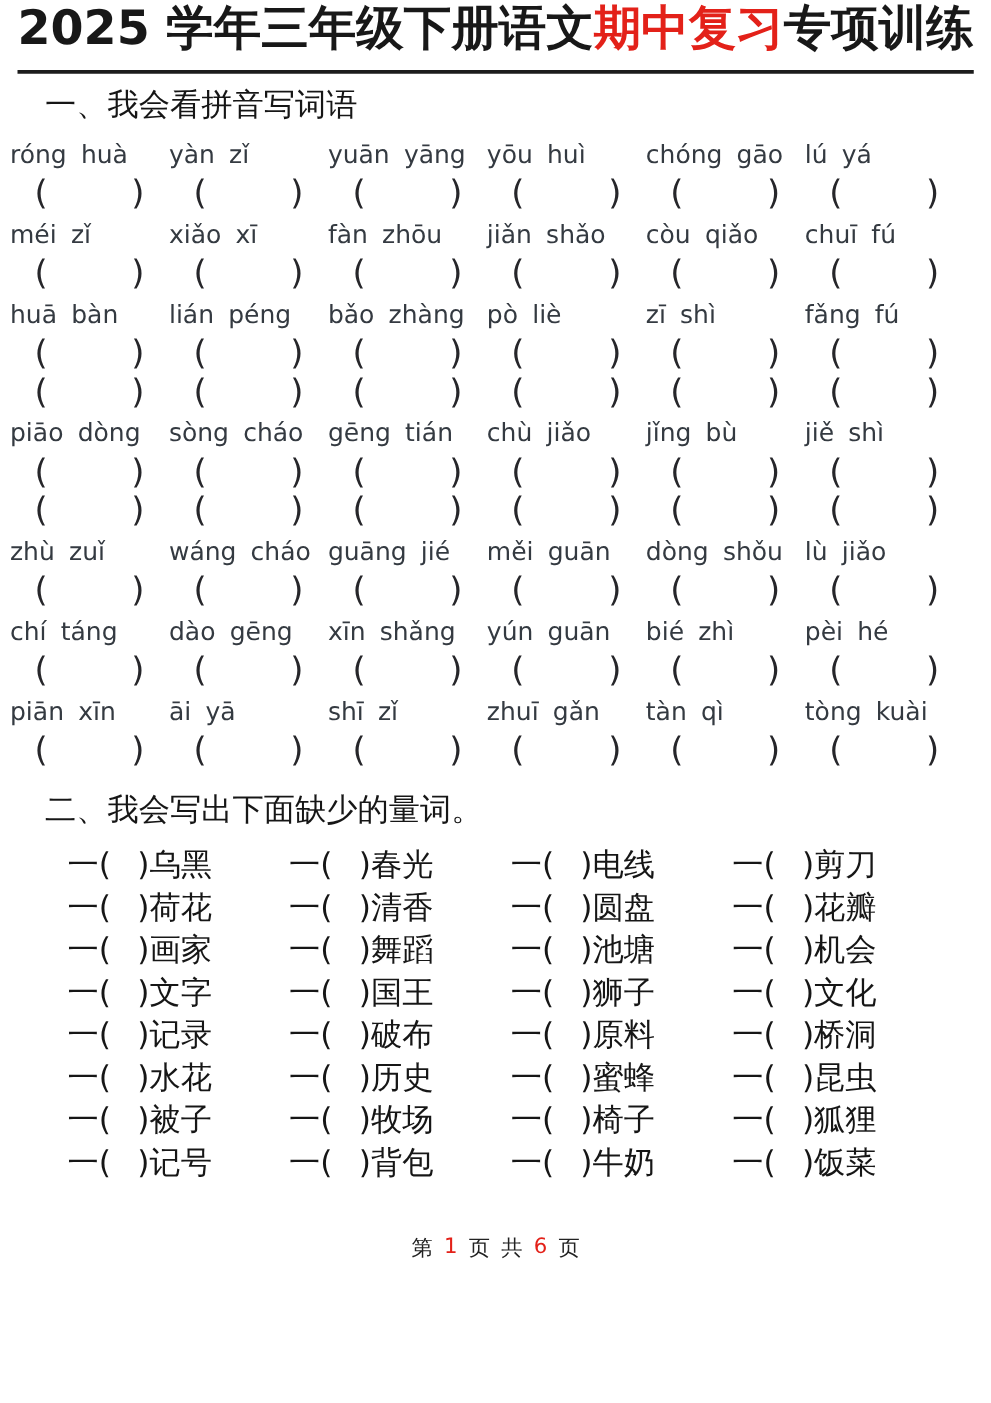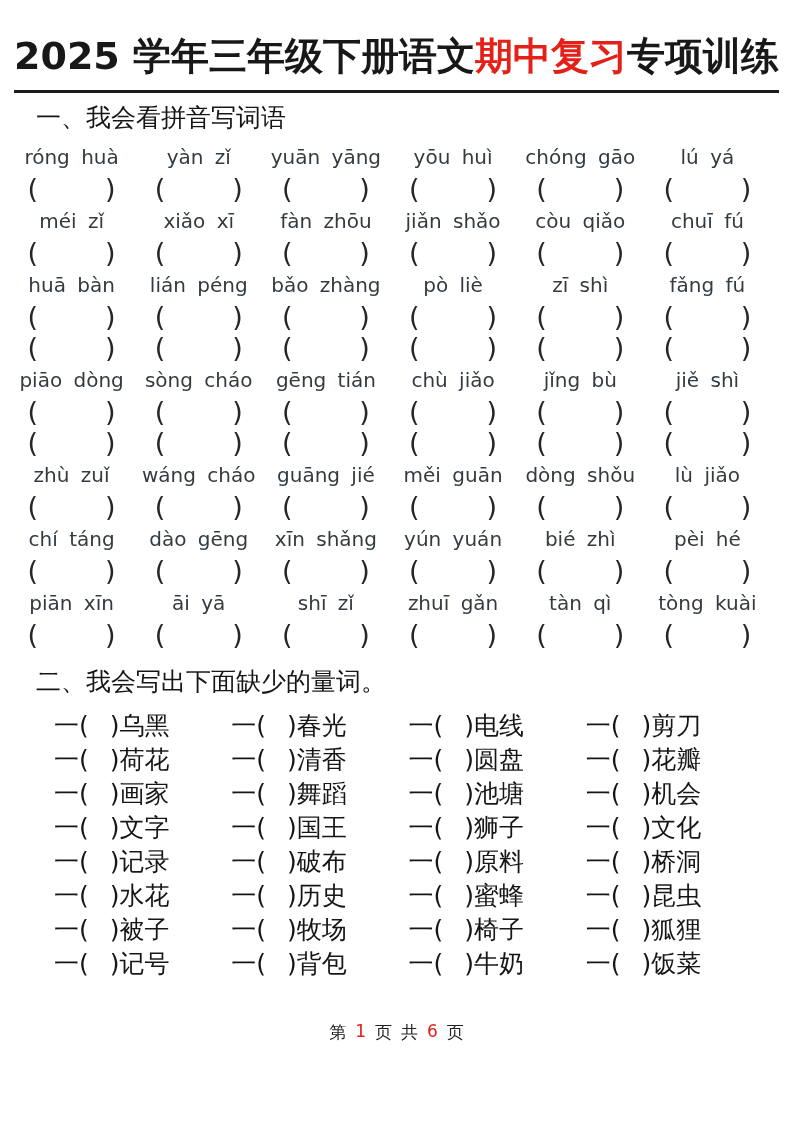--- a/index.html
+++ b/index.html
@@ -6,21 +6,20 @@
   html, body { width: 793px; height: 1122px; }
   body {
     background: #ffffff;
     font-family: "DejaVu Sans", "Liberation Sans", sans-serif;
     color: #1a1a1a;
     overflow: hidden;
     position: relative;
   }
   .title {
     text-align: center;
-    padding-top: 34px;
     font-size: 38px;
     font-weight: bold;
     color: #181818;
     white-space: nowrap;
     line-height: 1.2;
   }
   .red { color: #e32119; }
   .rule {
     border-top: 3px solid #1c1c1c;
     margin: 10px 14px 0 14px;
@@ -35,21 +34,20 @@
 
   
   .pinyin-grid { margin: 6px 22px 0 8px; }
   .pinyin-row {
     display: grid;
     grid-template-columns: repeat(6, 1fr);
     height: 33px;
     align-items: center;
   }
   .pinyin-cell {
-    text-align: center;
     font-size: 20px;
     color: #343a41;
     word-spacing: 5px;
     white-space: nowrap;
   }
   .paren-row {
     display: grid;
     grid-template-columns: repeat(6, 1fr);
     height: 31px;
     align-items: center;
@@ -406,21 +404,21 @@
           <span class="paren-pair">
             <span class="paren">(</span>
             <span class="paren">)</span>
           </span>
         </div>
       </div>
       <div class="pinyin-row">
         <div class="pinyin-cell">chí táng</div>
         <div class="pinyin-cell">dào gēng</div>
         <div class="pinyin-cell">xīn shǎng</div>
-        <div class="pinyin-cell">yún yuán</div>
+        <div class="pinyin-cell">yún guān</div>
         <div class="pinyin-cell">bié zhì</div>
         <div class="pinyin-cell">pèi hé</div>
       </div>
       <div class="paren-row">
         <div class="paren-cell">
           <span class="paren-pair">
             <span class="paren">(</span>
             <span class="paren">)</span>
           </span>
         </div>

